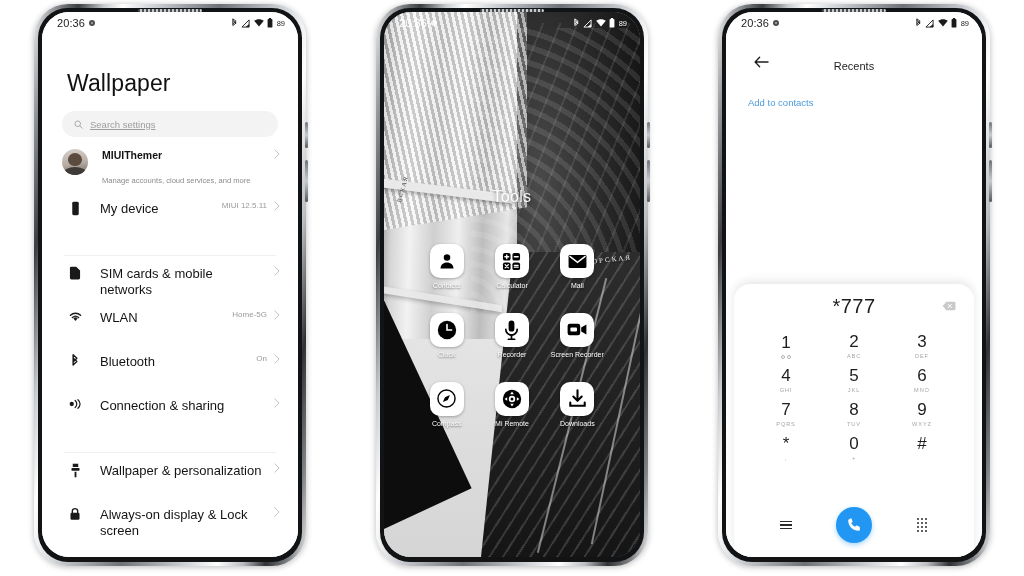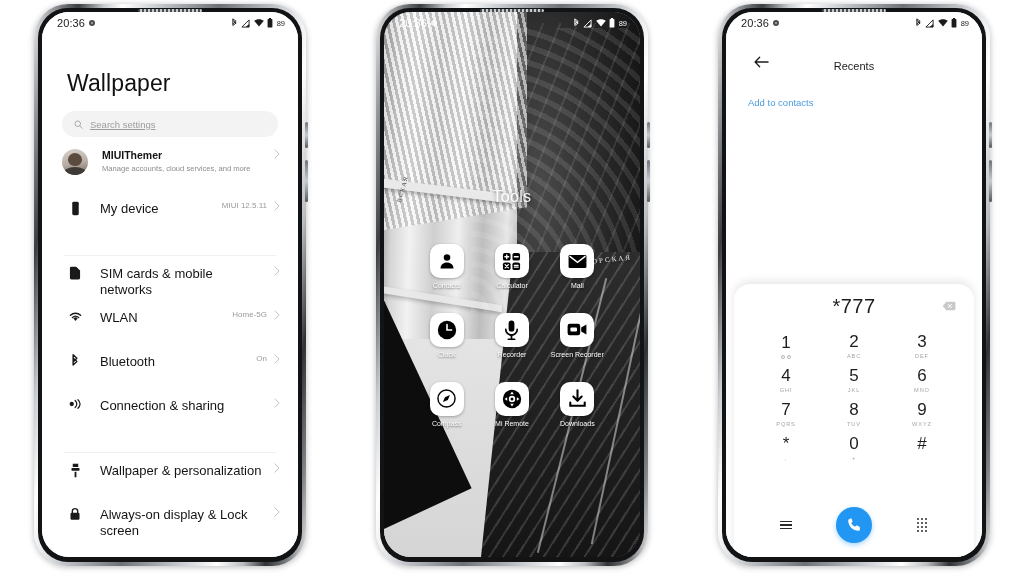--- a/index.html
+++ b/index.html
@@ -94,21 +94,21 @@
     content:""; position:absolute; left:50%; top:16%; transform:translateX(-50%);
     width:14px;height:13px;border-radius:50% 50% 46% 46%; background:#5b4a3e;
   }
   .s-avatar::after{ 
     content:""; position:absolute; left:50%; bottom:-5px; transform:translateX(-50%);
     width:24px;height:13px;border-radius:50% 50% 0 0; background:#3d3a37;
   }
   .s-txt { flex:1 1 auto; padding-left: 14px; min-width:0; }
   .s-title { font-size: 13px; color:#141414; line-height:1.25; }
   .s-title.bold { font-weight:700; font-size:10.5px; }
-  .s-sub { font-size: 7.6px; color:#8c8c8c; line-height:1.3; margin-top:2px; }
+  .s-sub { font-size: 7.6px; color:#8c8c8c; line-height:1.3; margin-top:14px; }
   .s-val { font-size: 8px; color:#9a9a9a; padding-right:7px; white-space:nowrap; }
   .chev { color:#c2c2c2; flex:0 0 auto; }
   .s-gap { height: 1px; background:#f0f0f0; margin: 10px 22px 10px 22px; }
 
   
   #phone2 { left: 376px; top: 4px; width: 272px; height: 562px; }
   .wallpaper { position:absolute; inset:0; overflow:hidden; background:#111; }
   .wp-left { position:absolute; left:0; top:0; width:52%; height:100%;
     background:
       linear-gradient(92deg,#8f8f8f 0%, #d6d6d6 10%, #f2f2f2 22%, #cfcfcf 38%, #efefef 54%, #bdbdbd 70%, #e6e6e6 86%, #9e9e9e 100%);

